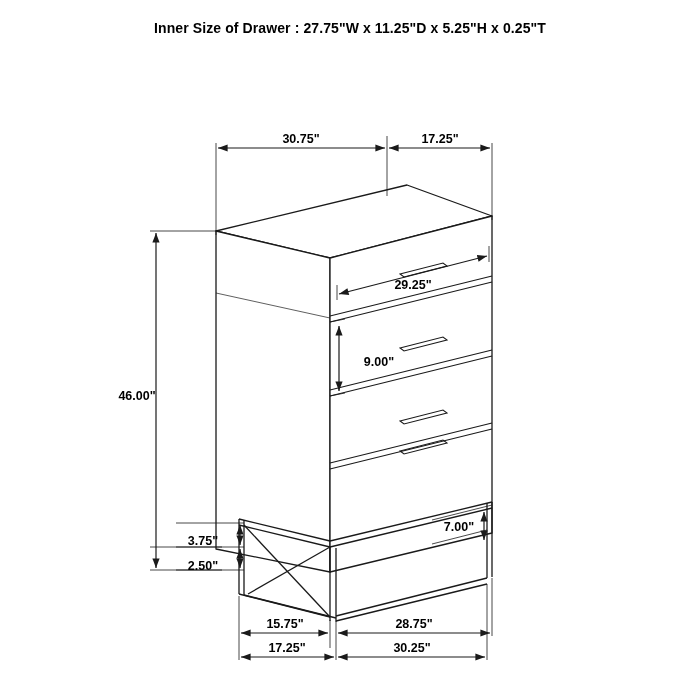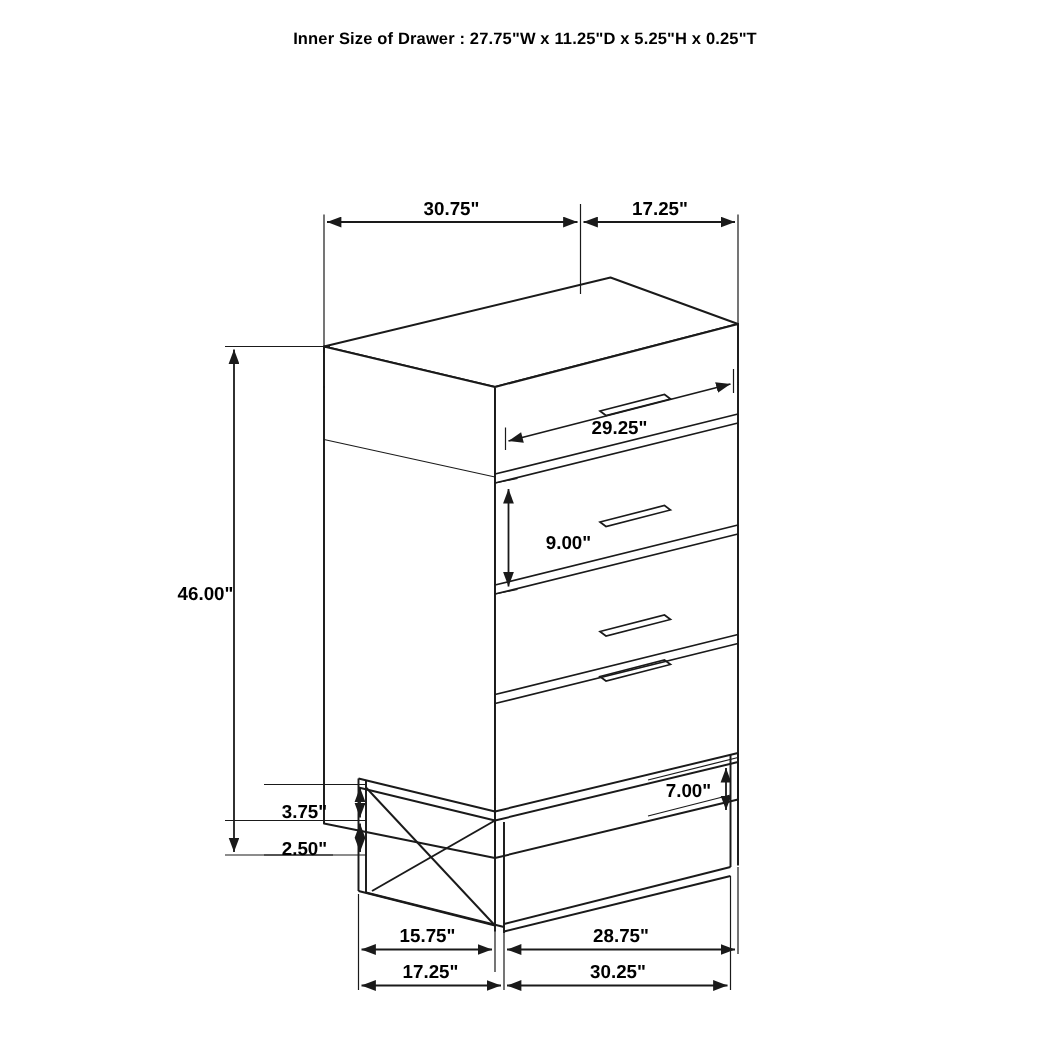--- a/index.html
+++ b/index.html
@@ -19,21 +19,21 @@
     position: relative;
     width: 700px;
     height: 700px;
   }
   #title {
     position: absolute;
     top: 20px;
     left: 0;
     width: 700px;
     text-align: center;
-    font-size: 11px;
+    font-size: 14px;
     font-weight: bold;
     letter-spacing: 0.1px;
     color: #000;
   }
   svg.diagram {
     position: absolute;
     top: 0;
     left: 0;
   }
   .lbl {

